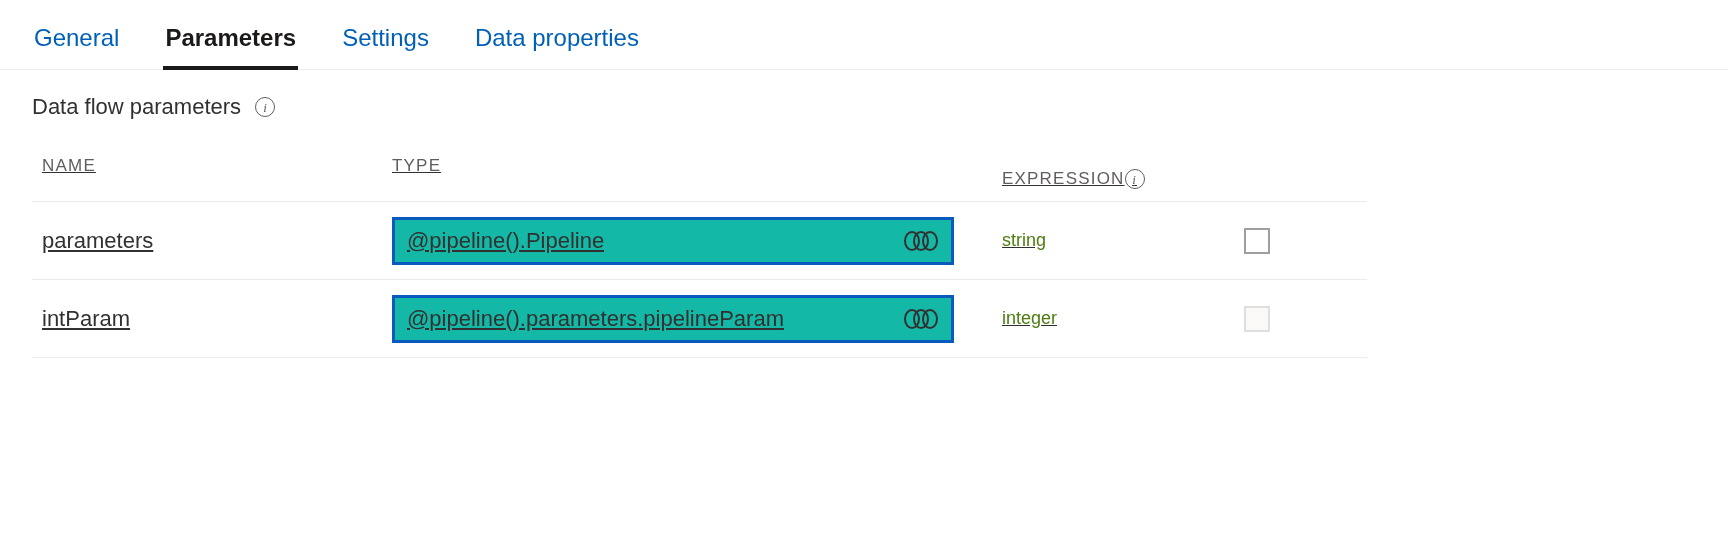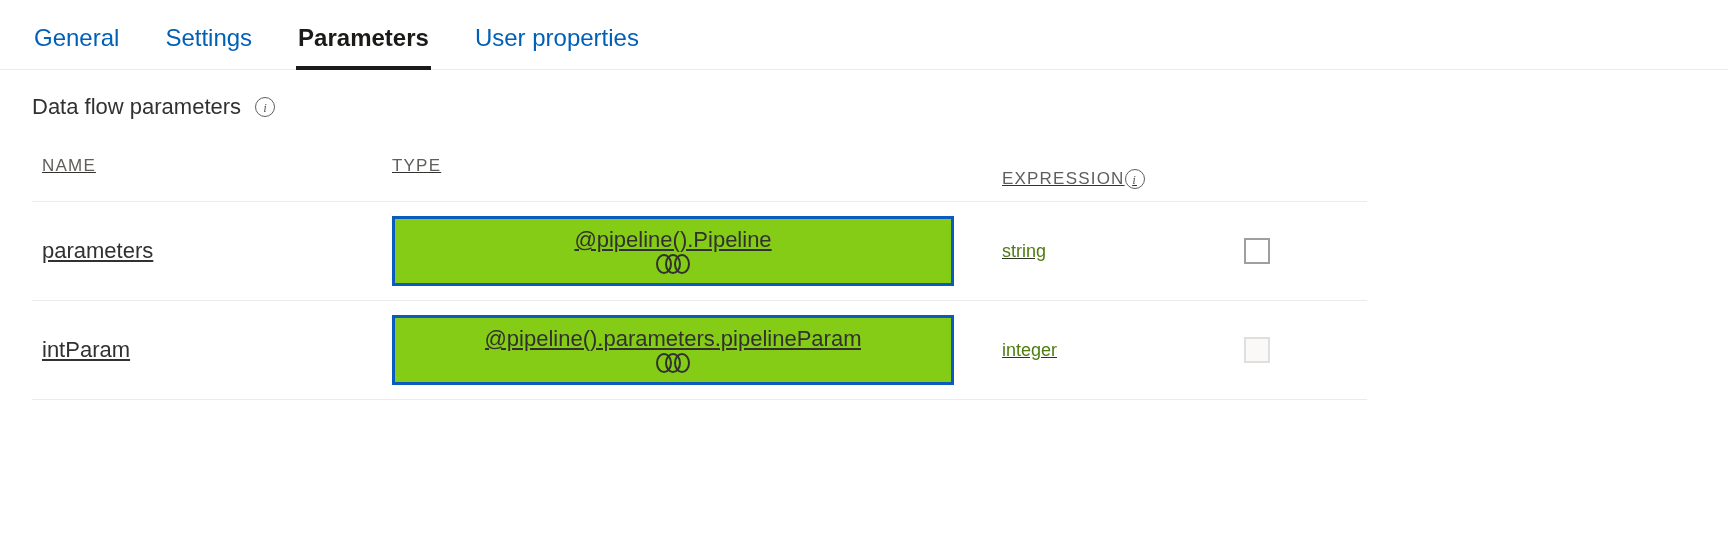--- a/index.html
+++ b/index.html
@@ -89,24 +89,23 @@
     }
     .param-type {
       font-size: 18px;
       color: #4d7c0f;
     }
     .value-input-wrap {
       display: flex;
       align-items: center;
       justify-content: space-between;
       width: 562px;
-      background: #84cc16;
+      background: #14b8a6;
       border: 3px solid #0a5bbd;
       padding: 8px 12px;
-      flex-direction: column;
     }
     .value-text {
       font-size: 22px;
       color: #323130;
       white-space: nowrap;
       overflow: hidden;
     }
     .expr-badge {
       flex-shrink: 0;
       width: 36px;
@@ -125,23 +124,23 @@
     .checkbox.disabled {
       border-color: #e1dfdd;
       background: #faf9f8;
     }
   </style>
 </head>
 <body>
 
 <div class="tabs">
   <div class="tab">General</div>
+  <div class="tab active">Parameters</div>
   <div class="tab">Settings</div>
-  <div class="tab active">Parameters</div>
-  <div class="tab">User properties</div>
+  <div class="tab">Data properties</div>
 </div>
 
 <div class="section">
   <div class="section-title">
     <span>Data flow parameters</span>
     <span class="info-icon">i</span>
   </div>
 
   <div class="param-table">
     <div class="param-header">

